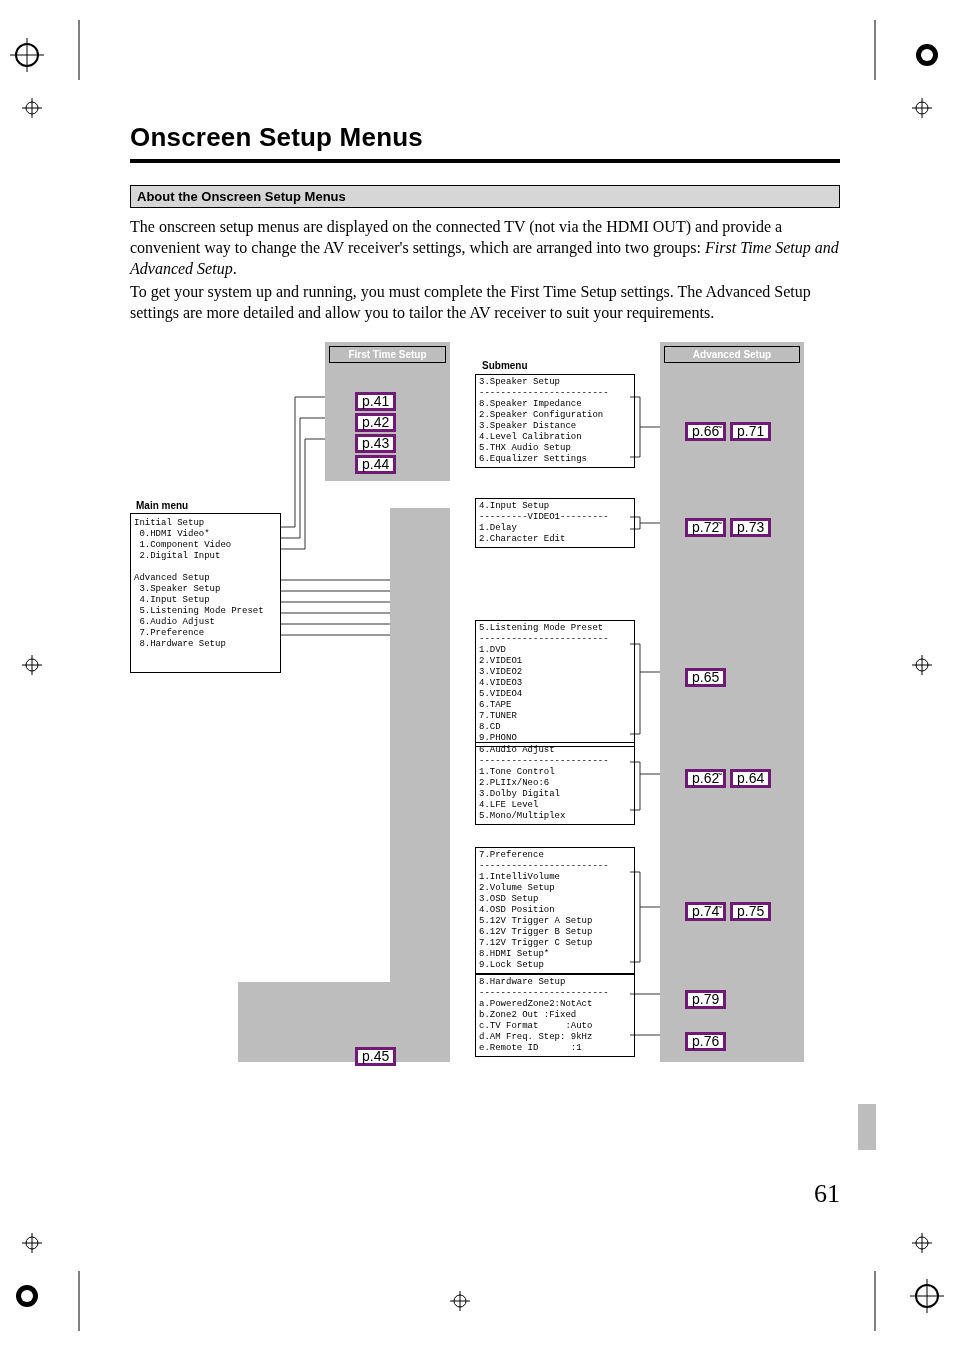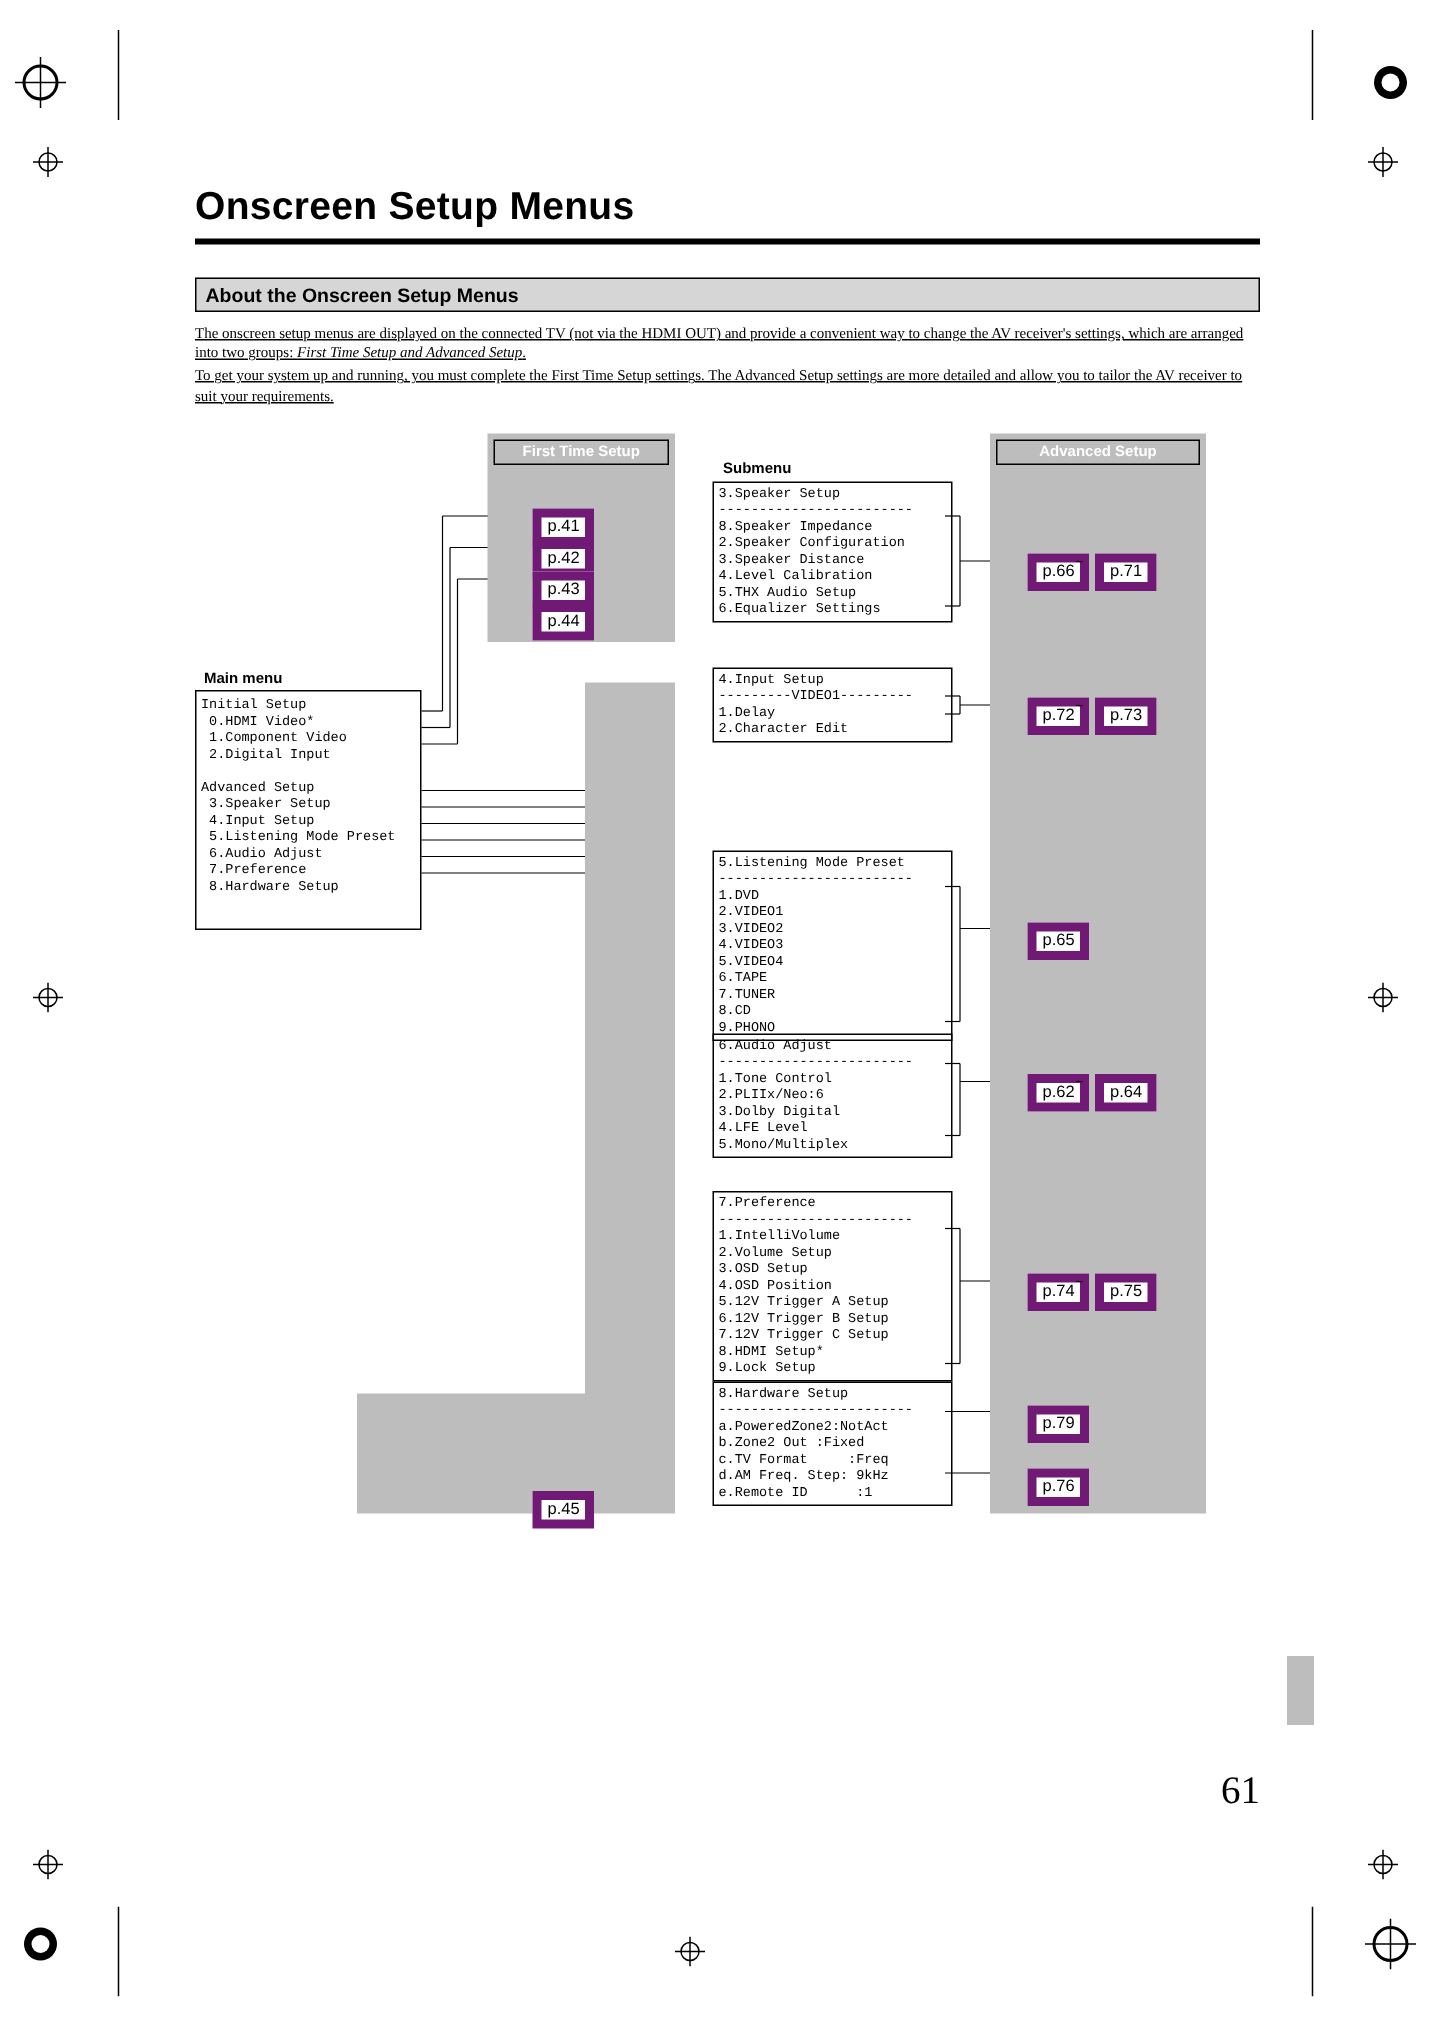--- a/index.html
+++ b/index.html
@@ -41,24 +41,23 @@
       background: #d6d6d6;
       border: 1px solid #000;
       border-top-width: 1px;
       padding: 3px 6px;
       font-family: Arial, Helvetica, sans-serif;
       font-weight: bold;
       font-size: 13px;
     }
     .body-text {
       font-family: "Times New Roman", Times, serif;
-      font-size: 10px;
+      font-size: 16px;
       line-height: 1.32;
       margin-top: 8px;
-      text-decoration: underline;
     }
     .body-text .italic { font-style: italic; }
 
     .diagram {
       position: relative;
       margin-top: 18px;
       height: 790px;
     }
     .gbox {
       position: absolute;
@@ -66,23 +65,23 @@
     }
     .gbox-header {
       font-family: Arial, Helvetica, sans-serif;
       font-weight: bold;
       font-size: 10px;
       color: #fff;
       padding: 2px 6px;
     }
     .pref {
       position: absolute;
-      border: 6px solid #701a75;
-      font-family: Arial, Helvetica, sans-serif;
-      font-size: 11px;
+      border: 3px solid #701a75;
+      font-family: Arial, Helvetica, sans-serif;
+      font-size: 14px;
       padding: 1px 4px;
       background: #fff;
       line-height: 11px;
     }
     .tilde {
       position: absolute;
       font-family: Arial, Helvetica, sans-serif;
       font-size: 9px;
     }
     .mono {
@@ -398,21 +397,21 @@
     </div>
     <div class="pref" style="left:555px; top:560px;">p.74</div>
     <div class="tilde" style="left:587px; top:560px;">~</div>
     <div class="pref" style="left:600px; top:560px;">p.75</div>
 
     <div style="position:absolute; left:345px; top:632px; width:160px; border:1px solid #000; padding:2px 3px;">
       <div class="mono" style="position:relative;"><span>8.Hardware Setup</span>
 ------------------------
 <span>a.PoweredZone2:NotAct</span>
 <span>b.Zone2 Out :Fixed</span>
-<span>c.TV Format     :Freq</span>
+<span>c.TV Format     :Auto</span>
 <span>d.AM Freq. Step: 9kHz</span>
 <span>e.Remote ID      :1</span></div>
     </div>
     <div class="pref" style="left:555px; top:648px;">p.79</div>
     <div class="pref" style="left:555px; top:690px;">p.76</div>
 
     <div class="pref" style="left:225px; top:705px;">p.45</div>
 
   </div>
 

